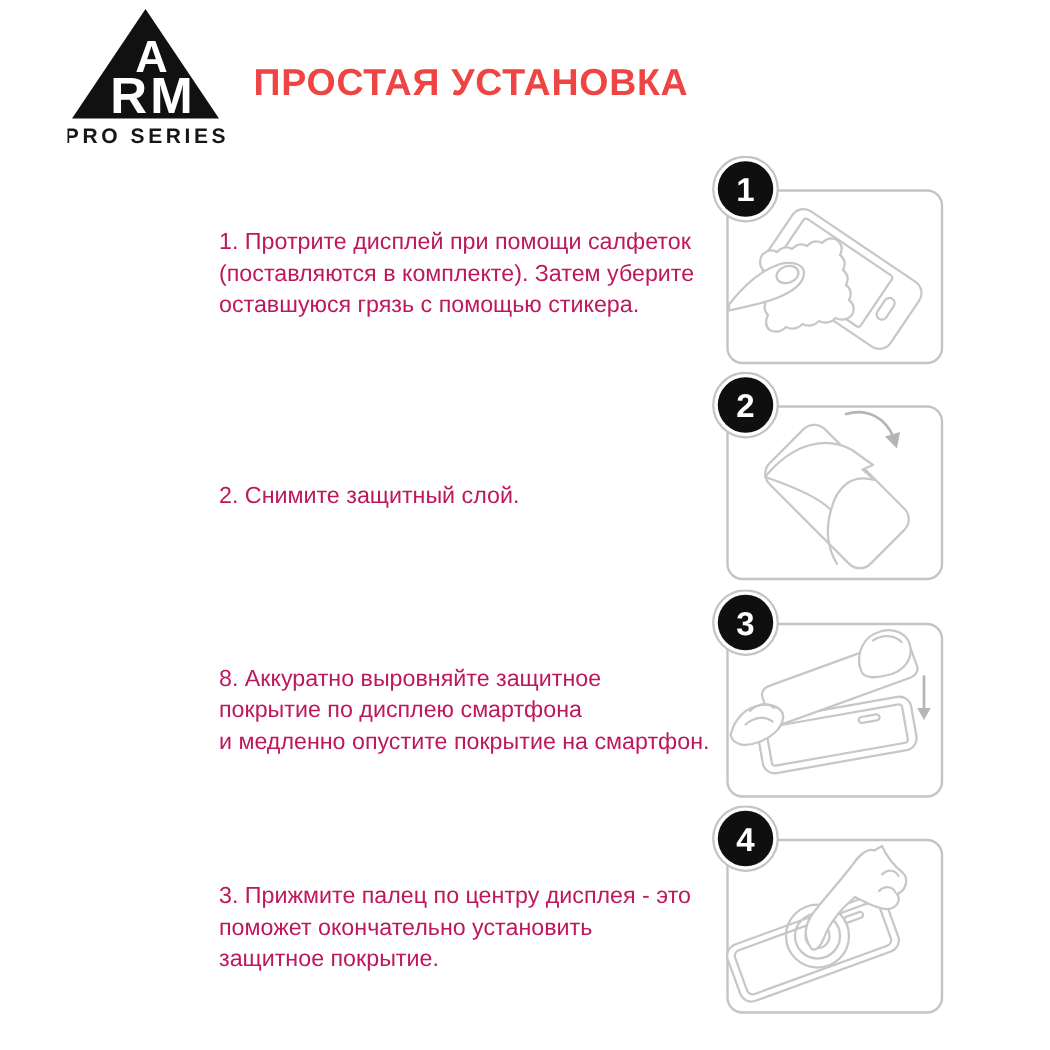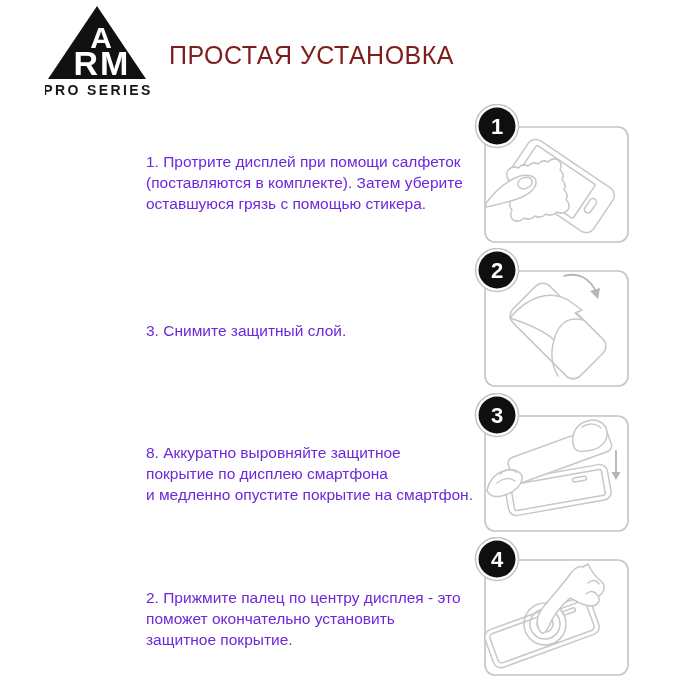--- a/index.html
+++ b/index.html
@@ -7,25 +7,25 @@
   .canvas {
     position:relative; width:700px; height:700px; background:#ffffff;
     font-family:"Liberation Sans", sans-serif; overflow:hidden;
   }
   .logo { position:absolute; left:45px; top:4px; }
   .logo-letter-a { fill:#ffffff; font:700 30px "Liberation Sans", sans-serif; text-anchor:middle; }
   .logo-letter-rm { fill:#ffffff; font:700 34px "Liberation Sans", sans-serif; text-anchor:middle; letter-spacing:2px; }
   .logo-tag { fill:#161616; font:700 14px "Liberation Sans", sans-serif; text-anchor:middle; letter-spacing:2.4px; }
   .page-title {
     position:absolute; left:169px; top:41px;
-    font-size:25px; font-weight:400; letter-spacing:.5px; color:#7f1d1d;
+    font-size:25px; font-weight:700; letter-spacing:.5px; color:#ef4444;
   }
   .step-text {
     position:absolute; left:146px; width:335px;
-    font-size:15.5px; line-height:21px; color:#6d28d9;
+    font-size:15.5px; line-height:21px; color:#be185d;
     white-space:pre-line;
   }
   #t1 { top:151px; } #t2 { top:320px; } #t3 { top:442px; } #t4 { top:587px; }
   .step-art { position:absolute; left:470px; width:165px; height:145px; }
   #a1 { top:104px; } #a2 { top:248px; } #a3 { top:393px; } #a4 { top:537px; }
   
   .frame { fill:#ffffff; stroke:#c4c4c4; stroke-width:1.6; }
   .la   { fill:none;    stroke:#c7c7c7; stroke-width:1.5; stroke-linecap:round; stroke-linejoin:round; }
   .la-f { fill:#ffffff; stroke:#c7c7c7; stroke-width:1.5; stroke-linecap:round; stroke-linejoin:round; }
   .arrow-line { fill:none; stroke:#b5b5b5; stroke-width:1.8; stroke-linecap:round; }
@@ -44,25 +44,25 @@
     <text class="logo-letter-a" x="56" y="44">A</text>
     <text class="logo-letter-rm" x="57" y="71">RM</text>
     <text class="logo-tag" x="53" y="91">PRO SERIES</text>
   </svg>
 
   <div class="page-title">ПРОСТАЯ УСТАНОВКА</div>
 
   <div class="step-text" id="t1">1. Протрите дисплей при помощи салфеток
 (поставляются в комплекте). Затем уберите
 оставшуюся грязь с помощью стикера.</div>
-  <div class="step-text" id="t2">3. Снимите защитный слой.</div>
+  <div class="step-text" id="t2">2. Снимите защитный слой.</div>
   <div class="step-text" id="t3">8. Аккуратно выровняйте защитное
 покрытие по дисплею смартфона
 и медленно опустите покрытие на смартфон.</div>
-  <div class="step-text" id="t4">2. Прижмите палец по центру дисплея - это
+  <div class="step-text" id="t4">3. Прижмите палец по центру дисплея - это
 поможет окончательно установить
 защитное покрытие.</div>
 
   <svg class="step-art" id="a1" viewBox="0 0 165 145">
     <rect class="frame" x="15" y="23" width="143" height="115" rx="10"></rect>
     <g transform="rotate(-56 91 82)">
       <rect class="la-f" x="65" y="31" width="52" height="102" rx="9"></rect>
       <rect class="la" x="70.5" y="39" width="41" height="71" rx="2"></rect>
       <rect class="la" x="83" y="114" width="16" height="7" rx="3.5"></rect>
     </g>

